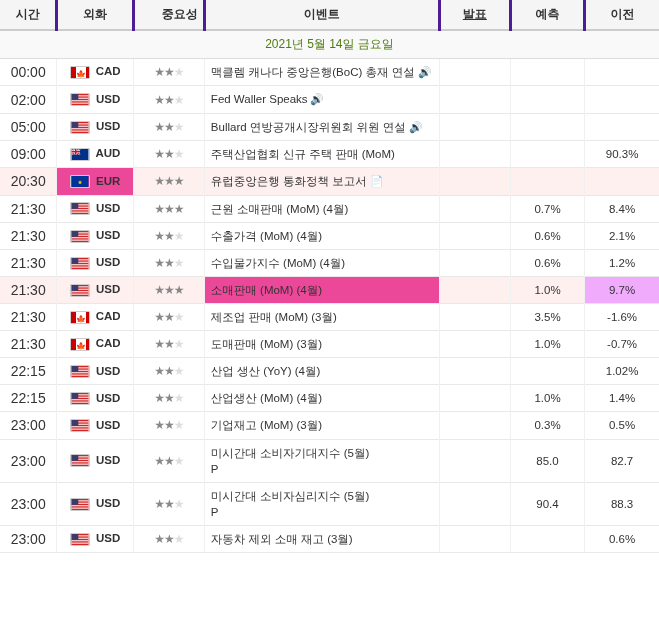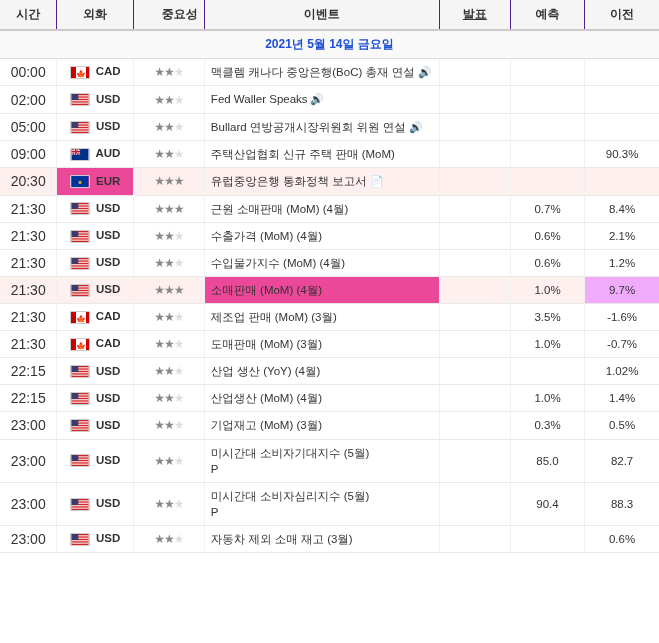--- a/index.html
+++ b/index.html
@@ -16,40 +16,40 @@
     thead tr {
       background: #f5f5f5;
       border-bottom: 2px solid #ccc;
     }
     thead th {
       padding: 6px 4px;
       text-align: center;
       font-weight: bold;
       font-size: 12px;
       color: #333;
-      border-right: 1px solid #4c1d95;
+      border-right: 3px solid #4c1d95;
     }
     thead th:last-child { border-right: none; }
     tbody tr {
       border-bottom: 1px solid #e8e8e8;
     }
     tbody td {
       padding: 5px 4px;
       text-align: center;
       vertical-align: middle;
       font-size: 11.5px;
       border-right: 1px solid #f0f0f0;
     }
     tbody td:last-child { border-right: none; }
     .date-row td {
       background: #f9f9f9;
       text-align: center;
-      font-weight: bold;
+      font-weight: normal;
       font-size: 12px;
-      color: #1d4ed8;
+      color: #4d7c0f;
       padding: 5px;
       border-bottom: 1px solid #ddd;
     }
     .event-cell {
       text-align: left;
       padding-left: 6px;
       line-height: 1.4;
       min-width: 160px;
     }
     .stars {

